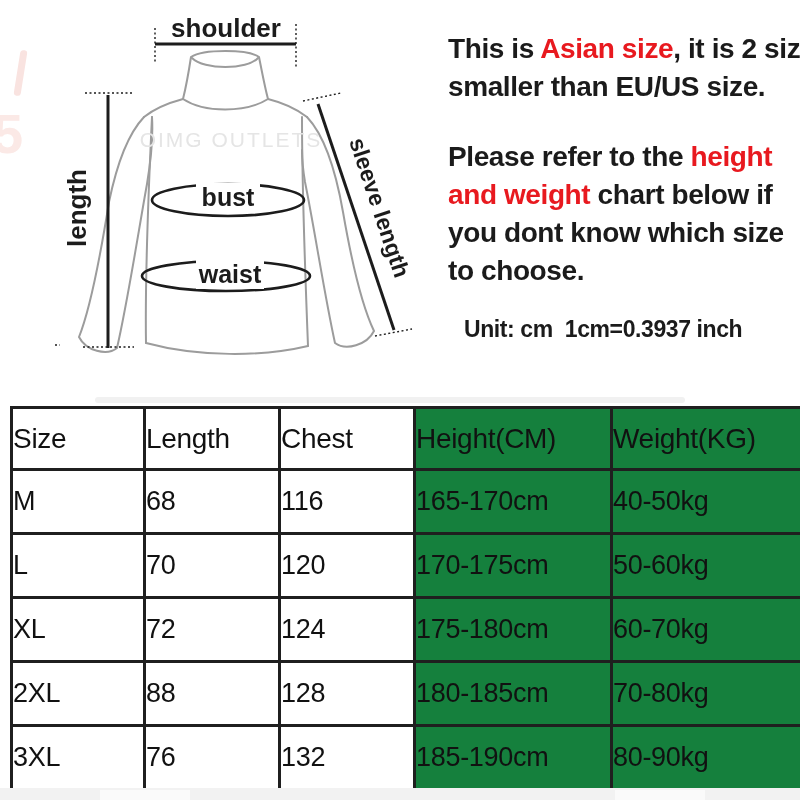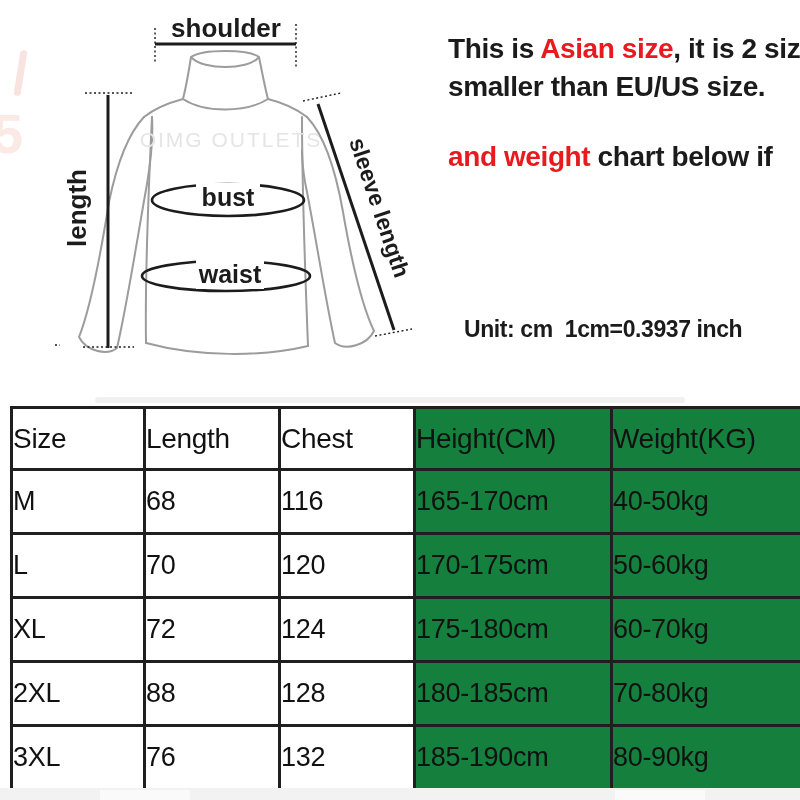--- a/index.html
+++ b/index.html
@@ -115,21 +115,30 @@
 
 <div class="notes">
   <div class="line">
     <span>This is </span><span class="red">Asian size</span><span>, it is 2 size</span>
   </div>
   <div class="line">
     <span>smaller than EU/US size.</span>
   </div>
   <div class="gap"></div>
   <div class="line">
+    <span>Please refer to the </span><span class="red">height</span>
+  </div>
+  <div class="line">
     <span class="red">and weight</span><span> chart below if</span>
+  </div>
+  <div class="line">
+    <span>you dont know which size</span>
+  </div>
+  <div class="line">
+    <span>to choose.</span>
   </div>
 </div>
 
 <div class="unit-line">Unit: cm  1cm=0.3937 inch</div>
 
 <div class="smudge-top"></div>
 
 <table class="size-table">
   <thead>
     <tr class="hdr">

